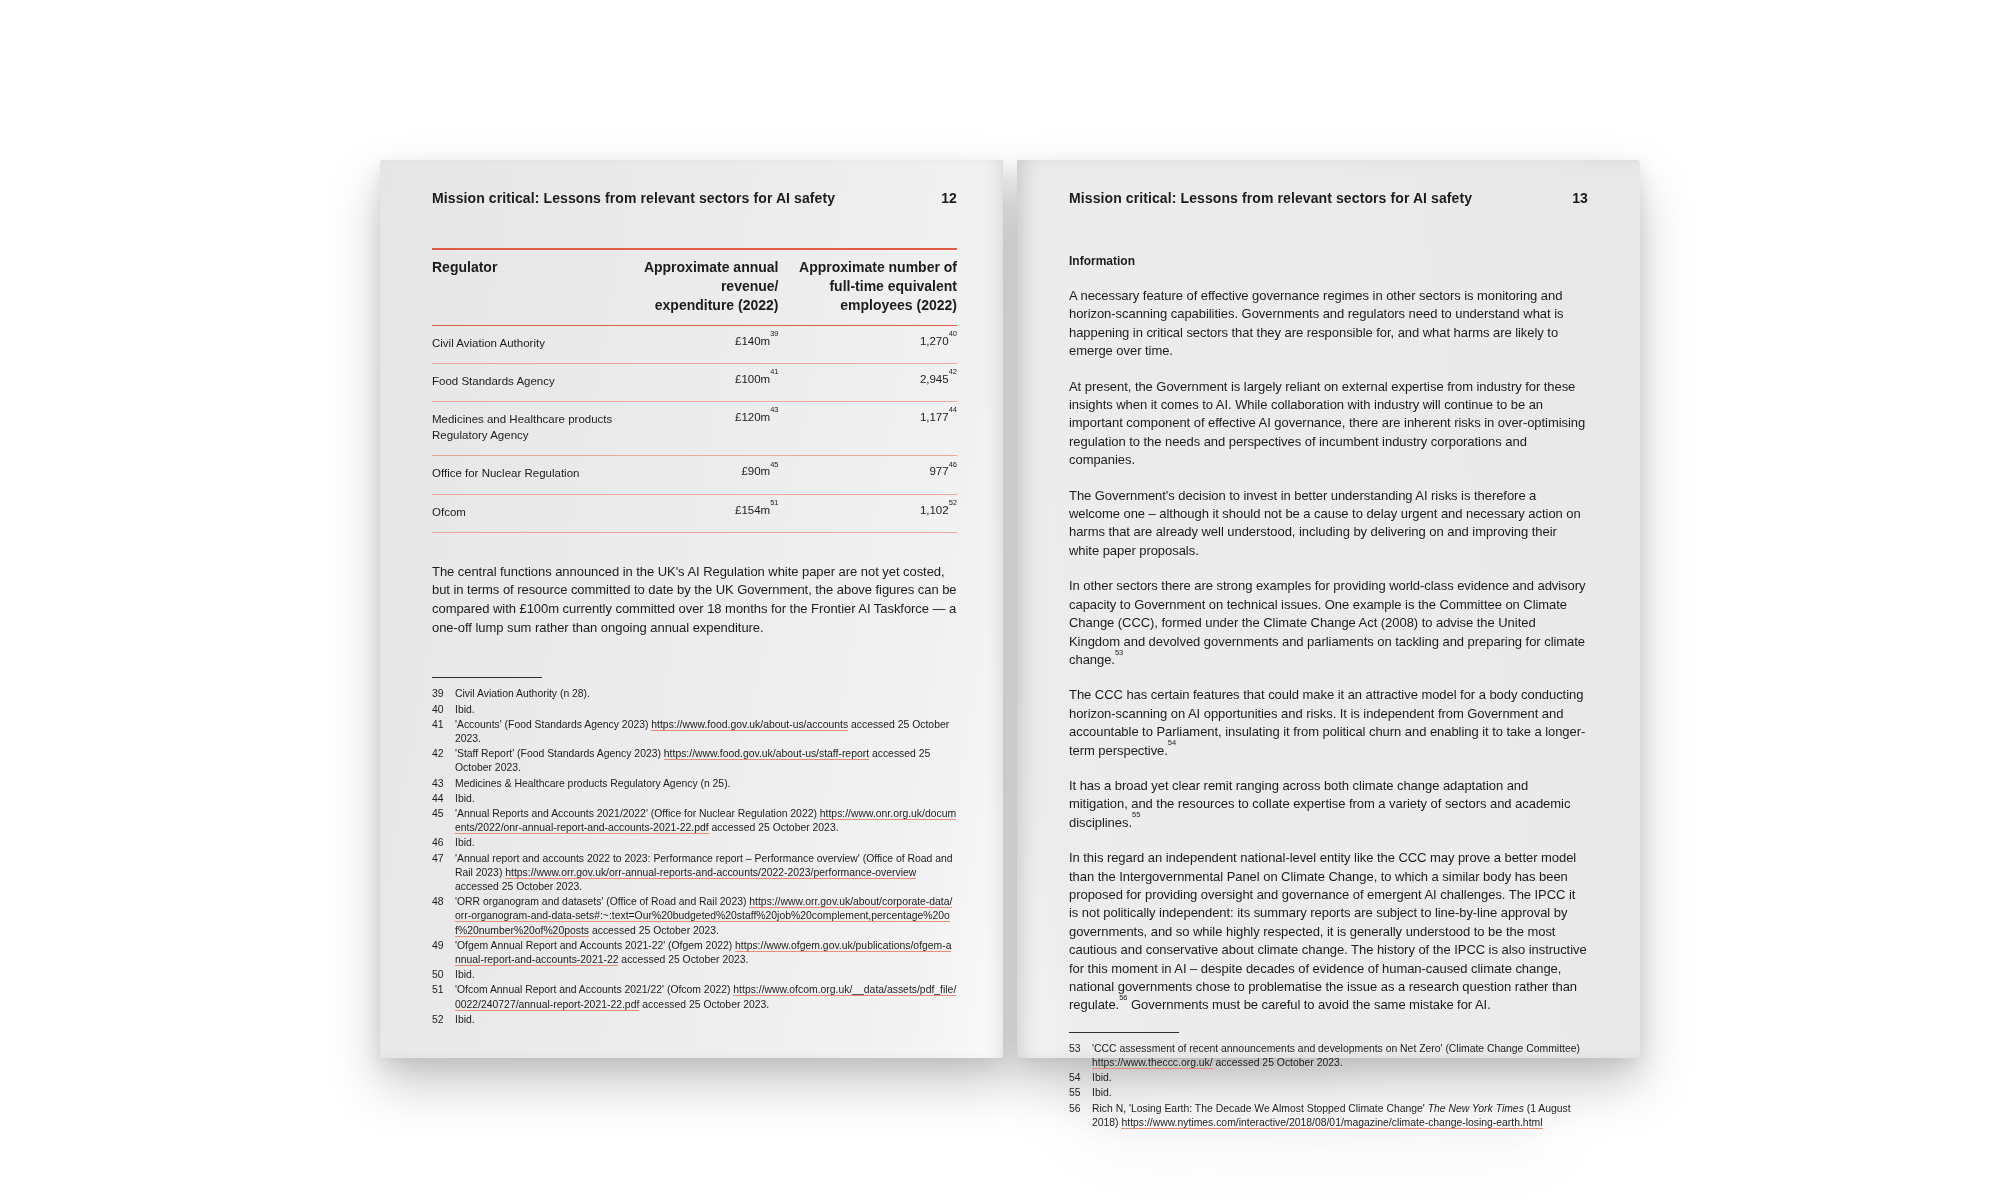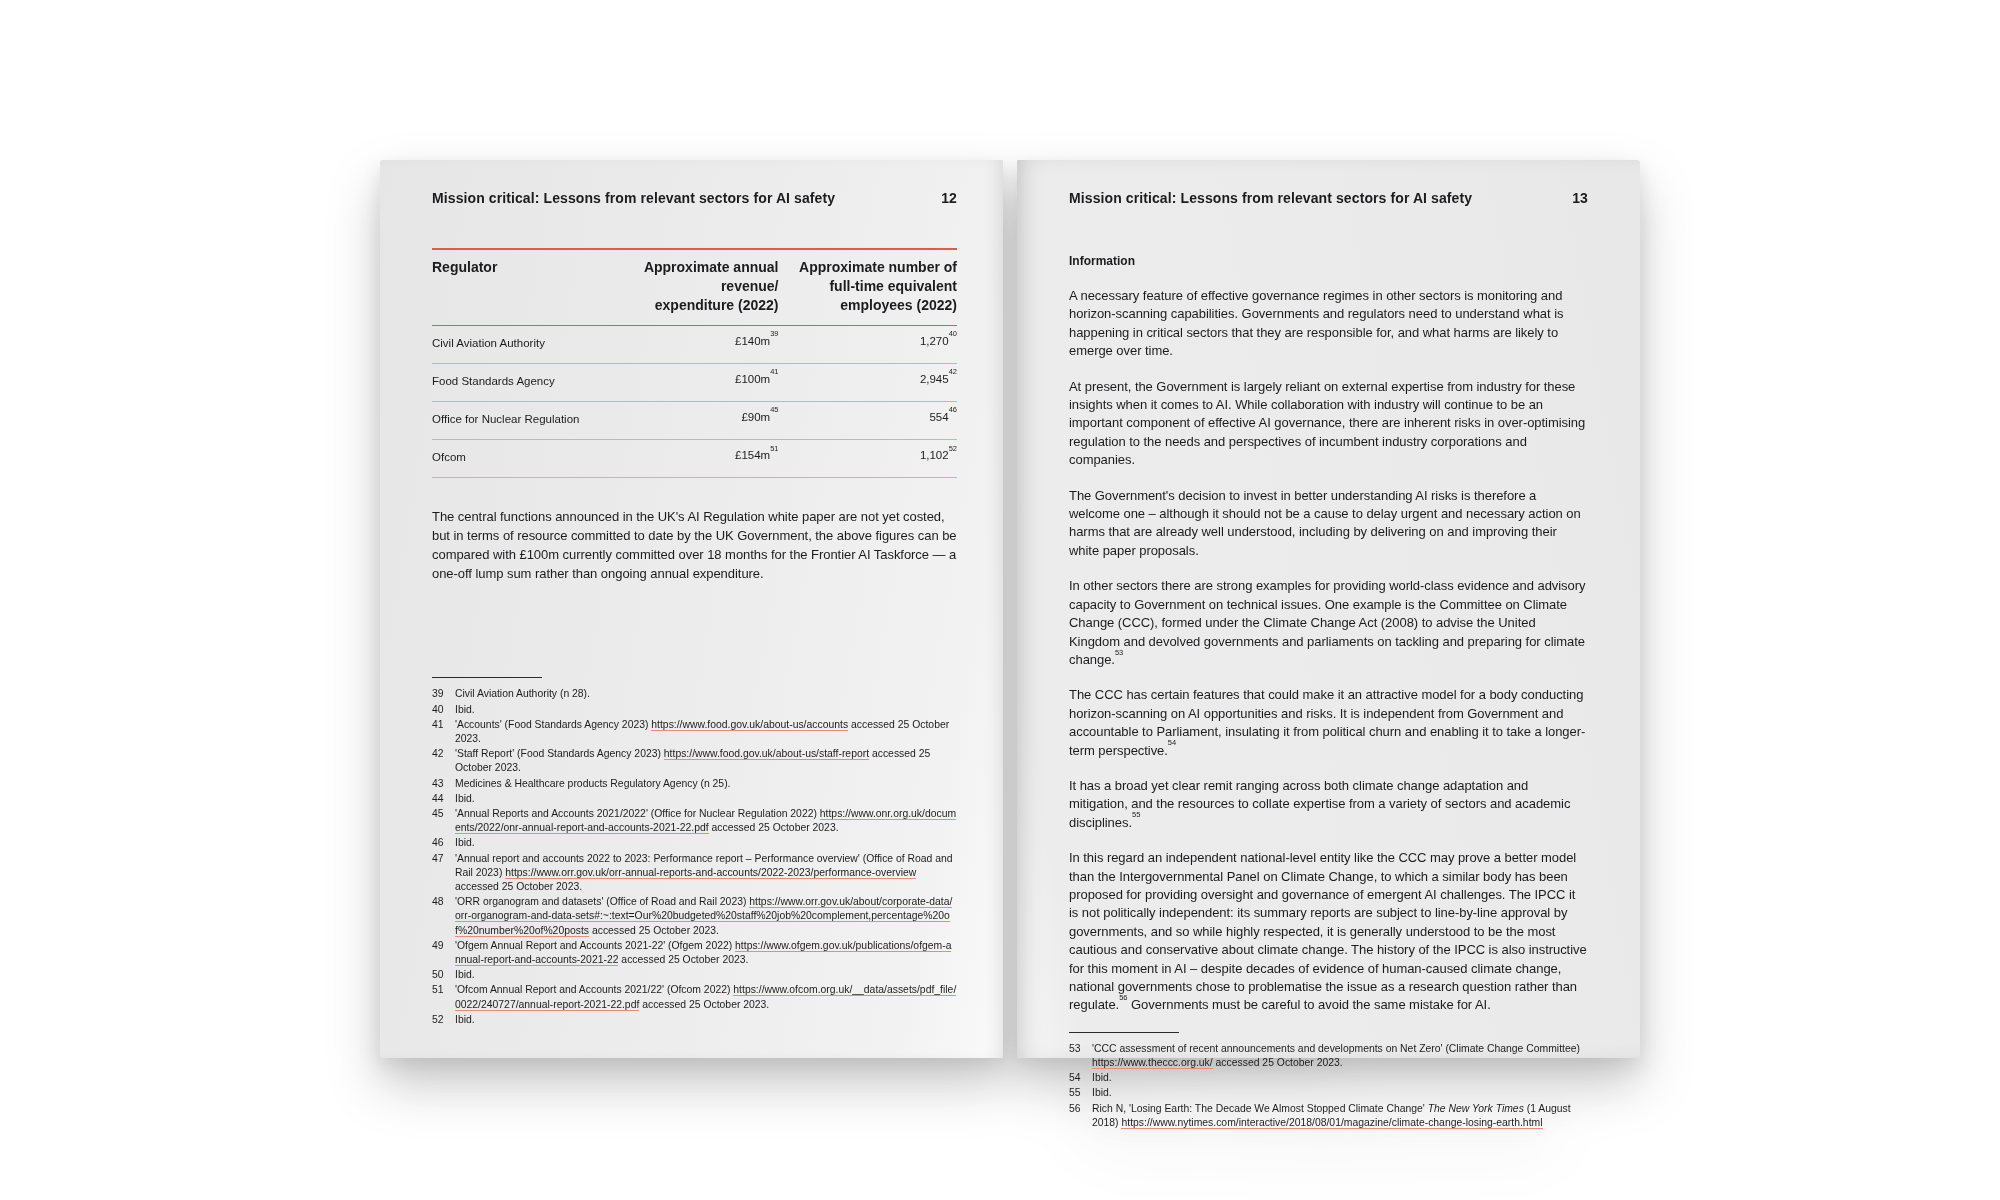--- a/index.html
+++ b/index.html
@@ -101,23 +101,28 @@
             <div class="t-col1">Civil Aviation Authority</div>
             <div class="t-col2"><span>£140m</span><sup>39</sup></div>
             <div class="t-col3"><span>1,270</span><sup>40</sup></div>
           </div>
           <div class="t-row">
             <div class="t-col1">Food Standards Agency</div>
             <div class="t-col2"><span>£100m</span><sup>41</sup></div>
             <div class="t-col3"><span>2,945</span><sup>42</sup></div>
           </div>
           <div class="t-row">
+            <div class="t-col1">Medicines and Healthcare products Regulatory Agency</div>
+            <div class="t-col2"><span>£120m</span><sup>43</sup></div>
+            <div class="t-col3"><span>1,177</span><sup>44</sup></div>
+          </div>
+          <div class="t-row">
             <div class="t-col1">Office for Nuclear Regulation</div>
             <div class="t-col2"><span>£90m</span><sup>45</sup></div>
-            <div class="t-col3"><span>554</span><sup>46</sup></div>
+            <div class="t-col3"><span>977</span><sup>46</sup></div>
           </div>
           <div class="t-row">
             <div class="t-col1">Ofcom</div>
             <div class="t-col2"><span>£154m</span><sup>51</sup></div>
             <div class="t-col3"><span>1,102</span><sup>52</sup></div>
           </div>
         </div>
     </div>
 
     <p class="body-text">The central functions announced in the UK's AI Regulation white paper are not yet costed, but in terms of resource committed to date by the UK Government, the above figures can be compared with £100m currently committed over 18 months for the Frontier AI Taskforce — a one-off lump sum rather than ongoing annual expenditure.</p>

